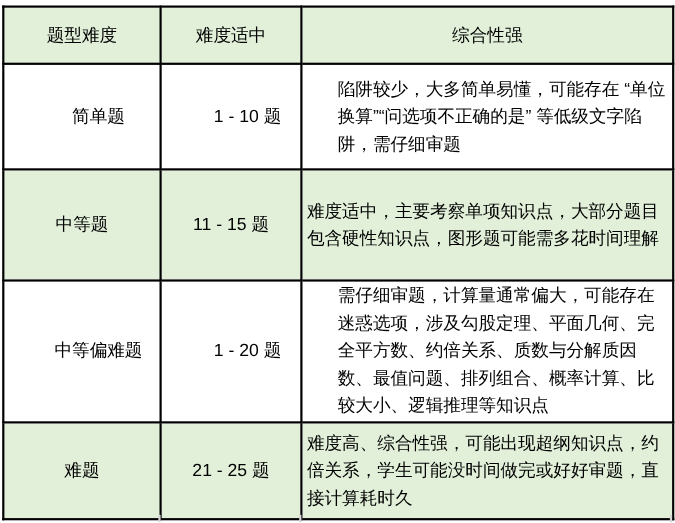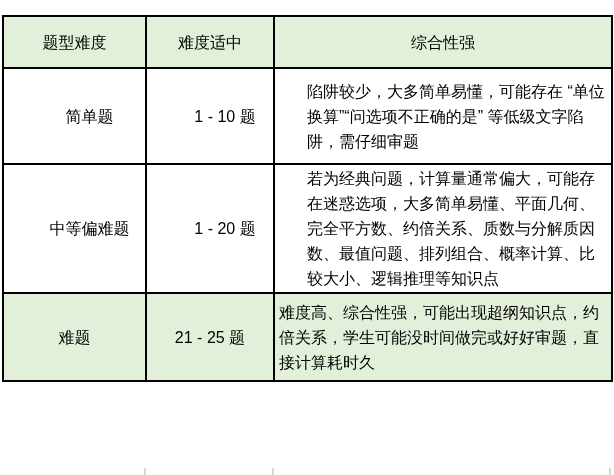--- a/index.html
+++ b/index.html
@@ -13,21 +13,21 @@
   }
   .stage {
     position: relative;
     width: 614px;
     height: 475px;
     overflow: hidden;
   }
   table.difficulty {
     position: absolute;
     left: 2px;
-    top: 15px;
+    top: 5px;
     border-collapse: collapse;
     table-layout: fixed;
     width: 609px;
   }
   table.difficulty td, table.difficulty th {
     border: 2px solid #000000;
     font-size: 16px;
     font-weight: normal;
     line-height: 25px;
     vertical-align: middle;
@@ -78,24 +78,29 @@
         <th class="center">难度适中</th>
         <th class="center">综合性强</th>
       </tr>
     </thead>
     <tbody>
       <tr class="r0 white">
         <td class="center">简单题</td>
         <td class="center">1 - 10 题</td>
         <td class="left">陷阱较少，大多简单易懂，可能存在 “单位换算”“问选项不正确的是” 等低级文字陷阱，需仔细审题</td>
       </tr>
+      <tr class="r1 green">
+        <td class="center">中等题</td>
+        <td class="center">11 - 15 题</td>
+        <td class="left">难度适中，主要考察单项知识点，大部分题目包含硬性知识点，图形题可能需多花时间理解</td>
+      </tr>
       <tr class="r2 white">
         <td class="center">中等偏难题</td>
         <td class="center">1 - 20 题</td>
-        <td class="left">若为经典问题，计算量通常偏大，可能存在迷惑选项，大多简单易懂、平面几何、完全平方数、约倍关系、质数与分解质因数、最值问题、排列组合、概率计算、比较大小、逻辑推理等知识点</td>
+        <td class="left">需仔细审题，计算量通常偏大，可能存在迷惑选项，涉及勾股定理、平面几何、完全平方数、约倍关系、质数与分解质因数、最值问题、排列组合、概率计算、比较大小、逻辑推理等知识点</td>
       </tr>
       <tr class="r3 green">
         <td class="center">难题</td>
         <td class="center">21 - 25 题</td>
         <td class="left">难度高、综合性强，可能出现超纲知识点，约倍关系，学生可能没时间做完或好好审题，直接计算耗时久</td>
       </tr>
     </tbody>
   </table>
 
   <div class="sliver s1"></div>

